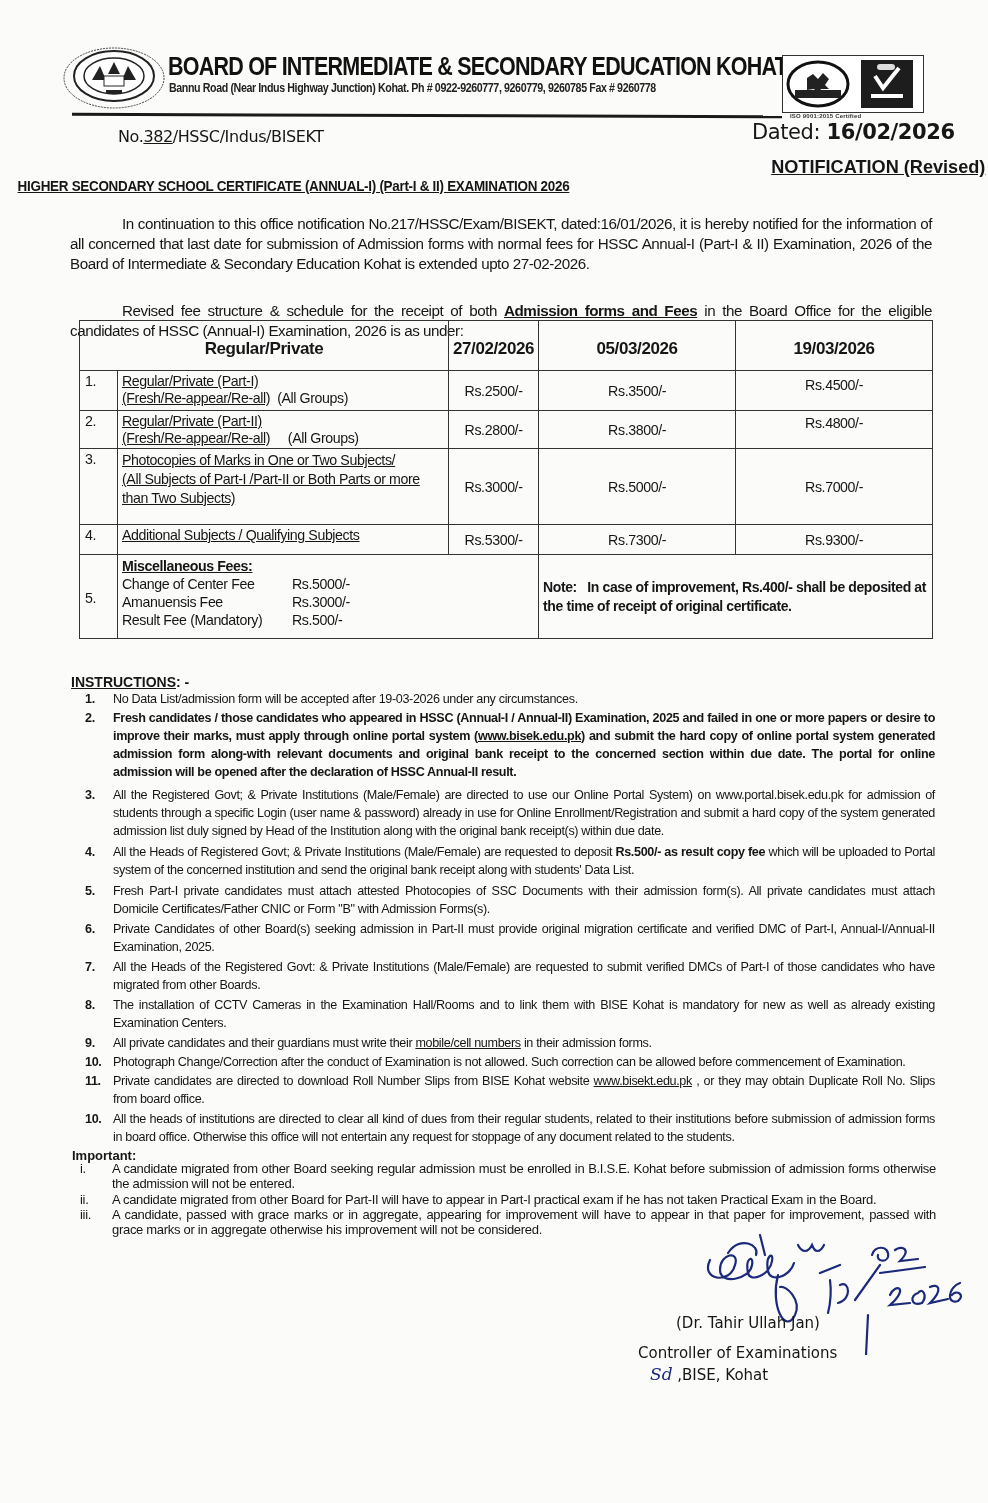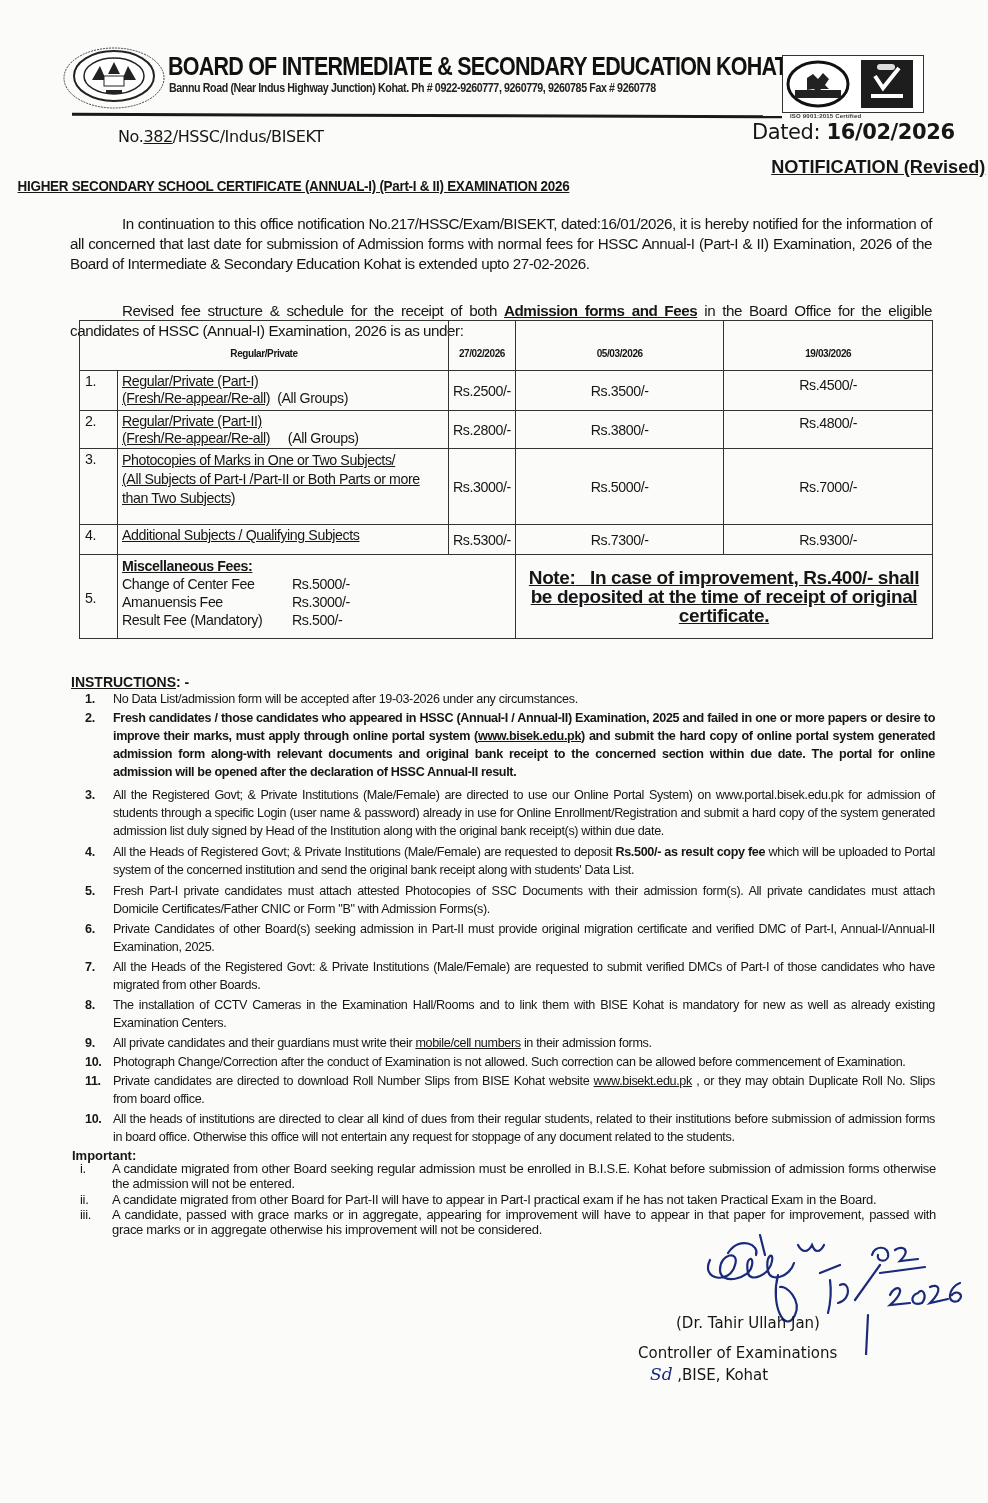--- a/index.html
+++ b/index.html
@@ -28,29 +28,29 @@
 
   .para { left:70px; width:862px; font-size:15.2px; line-height:20px; text-align:justify; letter-spacing:-0.45px; }
   #para1 { top:214px; text-indent:52px; }
   #para2 { top:288px; text-indent:52px;margin-top:13px; }
   #para2 b { text-decoration:underline; }
 
   
   #fee-table { left:79px; top:320px; width:854px; border-collapse:collapse; font-size:14.2px; letter-spacing:-0.4px; }
   #fee-table td, #fee-table th { border:1.2px solid #333; padding:0 4px; vertical-align:middle; }
   #fee-table th { font-size:17px; font-weight:bold; height:28px; text-align:center; letter-spacing:-0.6px; }
-  #fee-table .date-row td { height:38px; font-weight:bold; text-align:center; vertical-align:bottom; padding-bottom:11px; font-size:10px; }
+  #fee-table .date-row td { height:38px; font-weight:bold; text-align:center; vertical-align:bottom; padding-bottom:11px; font-size:17px; }
   #fee-table .num { width:28px; text-align:left; vertical-align:top; padding-top:2px; padding-left:5px; }
   #fee-table .cat { width:322px; line-height:17px; vertical-align:top; padding-top:2px; }
   #fee-table .cat u { text-decoration:underline; }
   #fee-table .amt { text-align:center; }
   #fee-table .amt span { display:inline-block; }
   .misc-line { display:flex; }
   .misc-line .ml { width:170px; }
-  #note-cell { text-align:center; font-weight:bold; font-size:19px; line-height:19px; padding:0 12px;text-decoration:underline; }
+  #note-cell { text-align:left; font-weight:bold; font-size:14px; line-height:19px; padding:0 12px; }
 
   
   #instr-heading { left:71px; top:674px; font-weight:bold; font-size:14px; }
   #instr-heading u { text-decoration:underline; }
   .instr { left:85px; width:850px; font-size:12.6px; line-height:18px; letter-spacing:-0.35px; text-align:justify; display:flex; }
   .instr .n { width:28px; flex:none; font-weight:bold; }
   .instr .t { flex:1; }
   .instr.bold .t { font-weight:bold; }
   .instr u { text-decoration:underline; }
 

